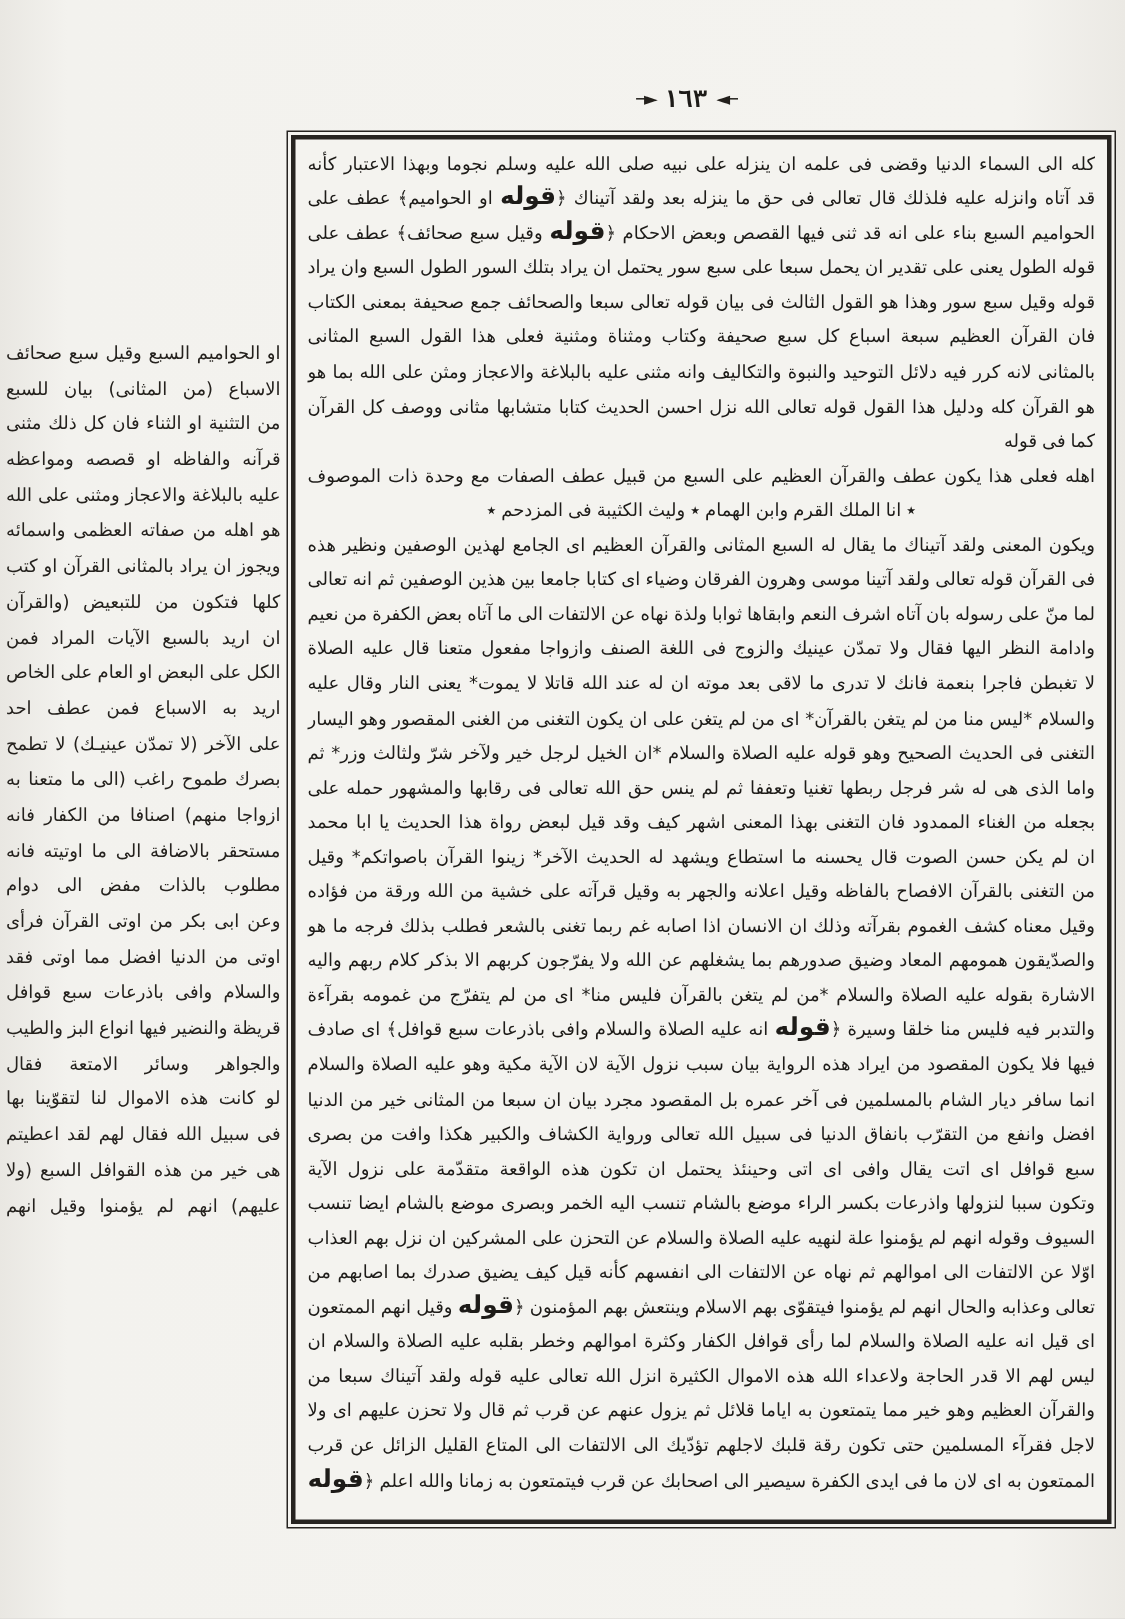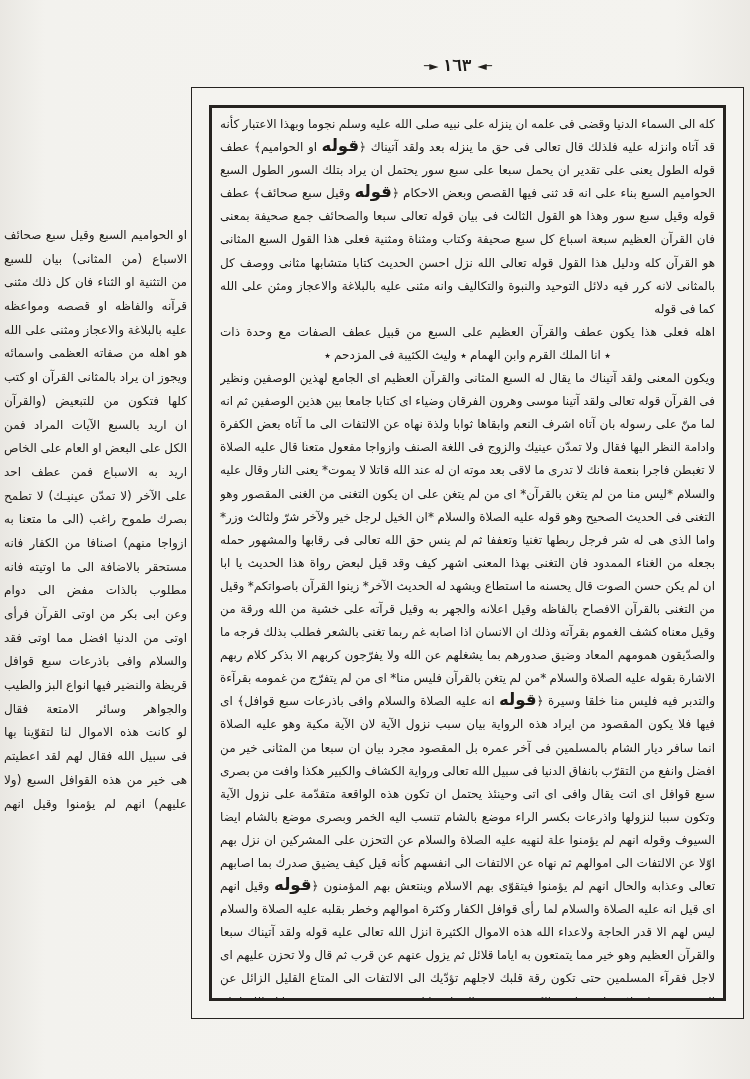--- a/index.html
+++ b/index.html
@@ -10,21 +10,21 @@
   }
   .page-header {
     position:absolute; top:56px; left:372px; width:170px;
     display:flex; align-items:center; justify-content:center; gap:6px;
     font-size:15px; font-weight:bold; direction:rtl;
   }
   .hdr-orn { font-size:12px; letter-spacing:-2px; color:#23201c; }
   .page-num { font-size:16px;font-family:Liberation Mono, monospace; }
   .main-frame {
     position:absolute; left:191px; top:87px; width:553px; height:932px;
-    border:1.5px solid #262320; padding:17px; box-sizing:border-box;
+    border:1.5px solid #262320; padding:2px; box-sizing:border-box;
     background:#f4f3ef;
   }
   .inner-frame {
     width:100%; height:100%; box-sizing:border-box;
     border:3px solid #262320; padding:5px 8px 0 8px; overflow:hidden;
   }
   .text-block { direction:rtl; font-size:12px; line-height:23.1px; word-spacing:-0.5px; }
   .tline { height:23.1px; overflow:hidden; }
   .al-justify { text-align:justify; text-align-last:justify; }
   .al-right   { text-align:right;   text-align-last:right; }
@@ -74,26 +74,26 @@
       <div class="mline">فى سبيل الله فقال لهم لقد اعطيتم سبع آيات</div>
       <div class="mline">هى خير من هذه القوافل السبع (ولا تحزن</div>
       <div class="mline">عليهم) انهم لم يؤمنوا وقيل انهم الممتعون به</div>
     </div>
 
   <div class="main-frame">
     <div class="inner-frame">
       <div class="text-block">
           <div class="tline al-justify">كله الى السماء الدنيا وقضى فى علمه ان ينزله على نبيه صلى الله عليه وسلم نجوما وبهذا الاعتبار كأنه</div>
           <div class="tline al-justify">قد آتاه وانزله عليه فلذلك قال تعالى فى حق ما ينزله بعد ولقد آتيناك ﴿<span class="qawluhu">قوله</span> او الحواميم﴾ عطف على</div>
+          <div class="tline al-justify">الحواميم السبع بناء على انه قد ثنى فيها القصص وبعض الاحكام ﴿<span class="qawluhu">قوله</span> وقيل سبع صحائف﴾ عطف على</div>
           <div class="tline al-justify">قوله الطول يعنى على تقدير ان يحمل سبعا على سبع سور يحتمل ان يراد بتلك السور الطول السبع وان يراد</div>
-          <div class="tline al-justify">الحواميم السبع بناء على انه قد ثنى فيها القصص وبعض الاحكام ﴿<span class="qawluhu">قوله</span> وقيل سبع صحائف﴾ عطف على</div>
           <div class="tline al-justify">قوله وقيل سبع سور وهذا هو القول الثالث فى بيان قوله تعالى سبعا والصحائف جمع صحيفة بمعنى الكتاب</div>
           <div class="tline al-justify">فان القرآن العظيم سبعة اسباع كل سبع صحيفة وكتاب ومثناة ومثنية فعلى هذا القول السبع المثانى</div>
+          <div class="tline al-justify">بالمثانى لانه كرر فيه دلائل التوحيد والنبوة والتكاليف وانه مثنى عليه بالبلاغة والاعجاز ومثن على الله بما هو</div>
           <div class="tline al-justify">هو القرآن كله ودليل هذا القول قوله تعالى الله نزل احسن الحديث كتابا متشابها مثانى ووصف كل القرآن</div>
-          <div class="tline al-justify">بالمثانى لانه كرر فيه دلائل التوحيد والنبوة والتكاليف وانه مثنى عليه بالبلاغة والاعجاز ومثن على الله بما هو</div>
           <div class="tline al-right">كما فى قوله</div>
           <div class="tline al-justify">اهله فعلى هذا يكون عطف والقرآن العظيم على السبع من قبيل عطف الصفات مع وحدة ذات الموصوف</div>
           <div class="tline al-center">٭    انا الملك القرم وابن الهمام    ٭    وليث الكثيبة فى المزدحم    ٭</div>
           <div class="tline al-justify">ويكون المعنى ولقد آتيناك ما يقال له السبع المثانى والقرآن العظيم اى الجامع لهذين الوصفين ونظير هذه الآية</div>
           <div class="tline al-justify">فى القرآن قوله تعالى ولقد آتينا موسى وهرون الفرقان وضياء اى كتابا جامعا بين هذين الوصفين ثم انه تعالى</div>
           <div class="tline al-justify">لما منّ على رسوله بان آتاه اشرف النعم وابقاها ثوابا ولذة نهاه عن الالتفات الى ما آتاه بعض الكفرة من نعيم الدنيا</div>
           <div class="tline al-justify">وادامة النظر اليها فقال ولا تمدّن عينيك والزوج فى اللغة الصنف وازواجا مفعول متعنا قال عليه الصلاة والسلام</div>
           <div class="tline al-justify">لا تغبطن فاجرا بنعمة فانك لا تدرى ما لاقى بعد موته ان له عند الله قاتلا لا يموت* يعنى النار وقال عليه الصلاة</div>
           <div class="tline al-justify">والسلام *ليس منا من لم يتغن بالقرآن* اى من لم يتغن على ان يكون التغنى من الغنى المقصور وهو اليسار وقد جاء</div>
           <div class="tline al-justify">التغنى فى الحديث الصحيح وهو قوله عليه الصلاة والسلام *ان الخيل لرجل خير ولآخر شرّ ولثالث وزر* ثم قال</div>

